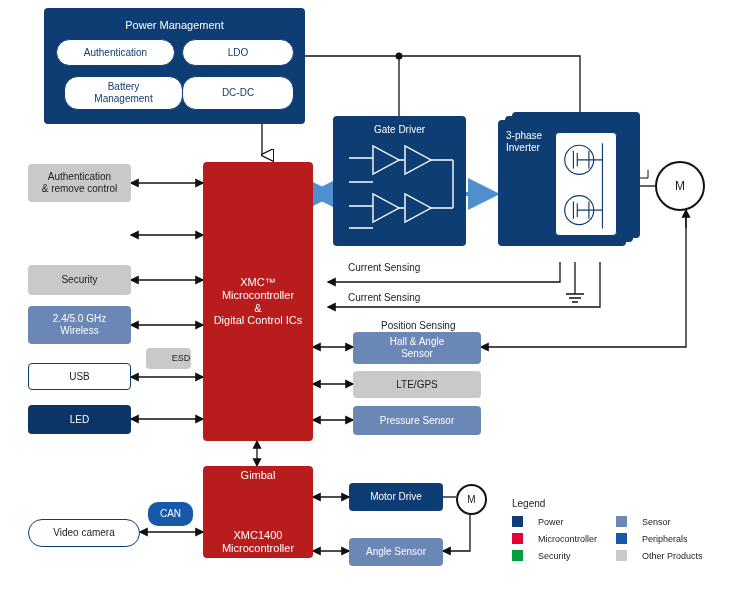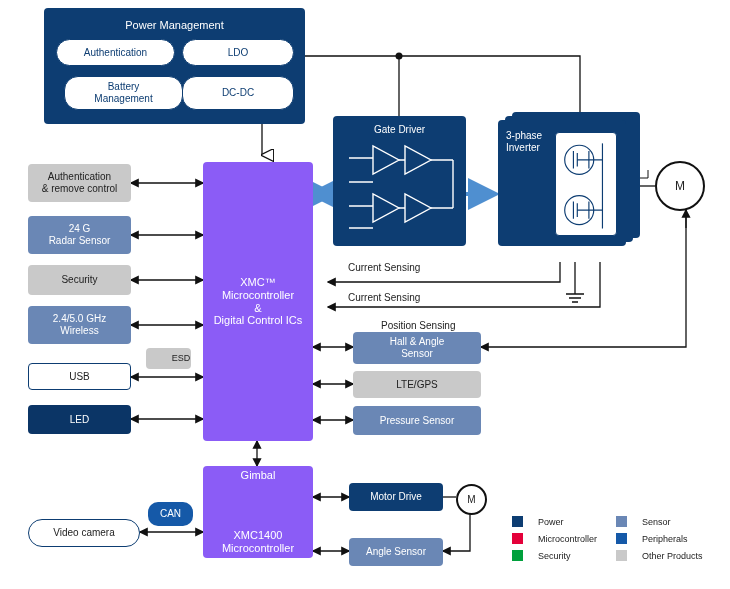--- a/index.html
+++ b/index.html
@@ -1,21 +1,21 @@
 <!DOCTYPE html>
 <html><head>
 <meta charset="utf-8">
 <style>
   html,body{margin:0;padding:0;background:#ffffff;}
   body{width:730px;height:589px;font-family:"Liberation Sans",sans-serif;color:#222;overflow:hidden;}
   #root{position:relative;width:730px;height:589px;}
   .box{position:absolute;box-sizing:border-box;display:flex;align-items:center;justify-content:center;text-align:center;line-height:1.18;}
   .navy{background:#0d3d72;color:#fff;}
   .navy-dark{background:#0b3566;color:#fff;}
-  .red{background:#8b5cf6;color:#fff;}
+  .red{background:#b91c1c;color:#fff;}
   .slate{background:#6a87b5;color:#fff;}
   .grey{background:#c9c9c9;color:#222;}
   .white{background:#fff;color:#222;border:1px solid #0d3d72;}
   .outline-navy{background:#fff;color:#0d3d72;border:1px solid #0d3d72;}
   .r4{border-radius:4px;}
   .r14{border-radius:14px;}
   .tiny{font-size:9px;padding-left:25px;}
   .sm{font-size:10px;}
   .md{font-size:11px;}
   .lg{font-size:12px;}
@@ -102,22 +102,20 @@
     <span class="md">Power Management</span>
   </div>
   <div class="box outline-navy r14 sm" style="left:56px;top:39px;width:119px;height:27px;">Authentication</div>
   <div class="box outline-navy r14 sm" style="left:182px;top:39px;width:112px;height:27px;">LDO</div>
   <div class="box outline-navy r14 sm" style="left:64px;top:76px;width:119px;height:34px;white-space:pre-line;">Battery
 Management</div>
   <div class="box outline-navy r14 sm" style="left:182px;top:76px;width:112px;height:34px;">DC-DC</div>
 
   <div class="box grey r4 sm" style="left:28px;top:164px;width:103px;height:38px;white-space:pre-line;">Authentication
 &amp; remove control</div>
-  <div class="box slate r4 sm" style="left:28px;top:216px;width:103px;height:38px;white-space:pre-line;">24 G
-Radar Sensor</div>
   <div class="box grey r4 sm" style="left:28px;top:265px;width:103px;height:30px;">Security</div>
   <div class="box slate r4 sm" style="left:28px;top:306px;width:103px;height:38px;white-space:pre-line;">2.4/5.0 GHz
 Wireless</div>
   <div class="box white r4 sm" style="left:28px;top:363px;width:103px;height:27px;">USB</div>
   <div class="box navy-dark r4 sm" style="left:28px;top:405px;width:103px;height:29px;">LED</div>
 
   <div class="box grey r4 tiny" style="left:146px;top:348px;width:45px;height:21px;">ESD</div>
 
   <div class="box red r4 md" style="left:203px;top:162px;width:110px;height:279px;white-space:pre-line;">XMC™
 Microcontroller
@@ -180,20 +178,21 @@
   <div class="box r4 sm" style="left:148px;top:502px;width:45px;height:24px;background:#1559a8;color:#fff;border-radius:10px;">CAN</div>
   <div class="box white r14 sm" style="left:28px;top:519px;width:112px;height:28px;">Video camera</div>
 
   <div class="box navy r4 sm" style="left:349px;top:483px;width:94px;height:28px;">Motor Drive</div>
   <div class="motor" style="left:456px;top:484px;width:27px;height:27px;">
     <span class="sm">M</span>
   </div>
   <div class="box slate r4 sm" style="left:349px;top:538px;width:94px;height:28px;">Angle Sensor</div>
 
   <div class="legend">
+    <div class="title">Legend</div>
     <div class="col" style="left:0px;">
       <div class="row">
         <span class="sw" style="background:#0d3d72;"></span>
         <span>Power</span>
       </div>
       <div class="row">
         <span class="sw" style="background:#e4003a;"></span>
         <span>Microcontroller</span>
       </div>
       <div class="row">

